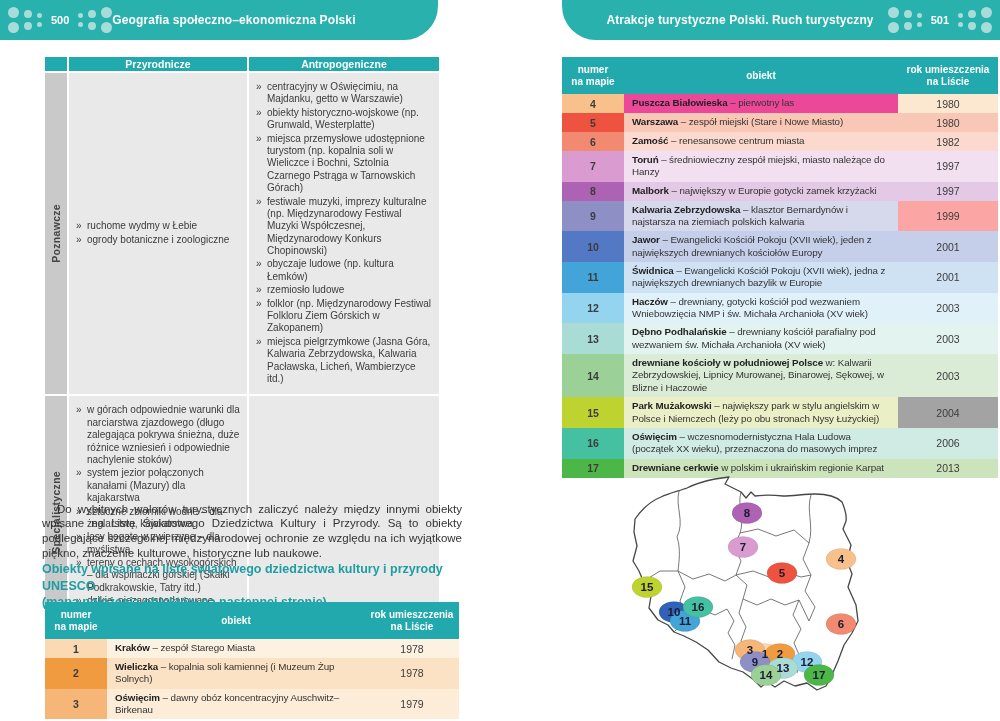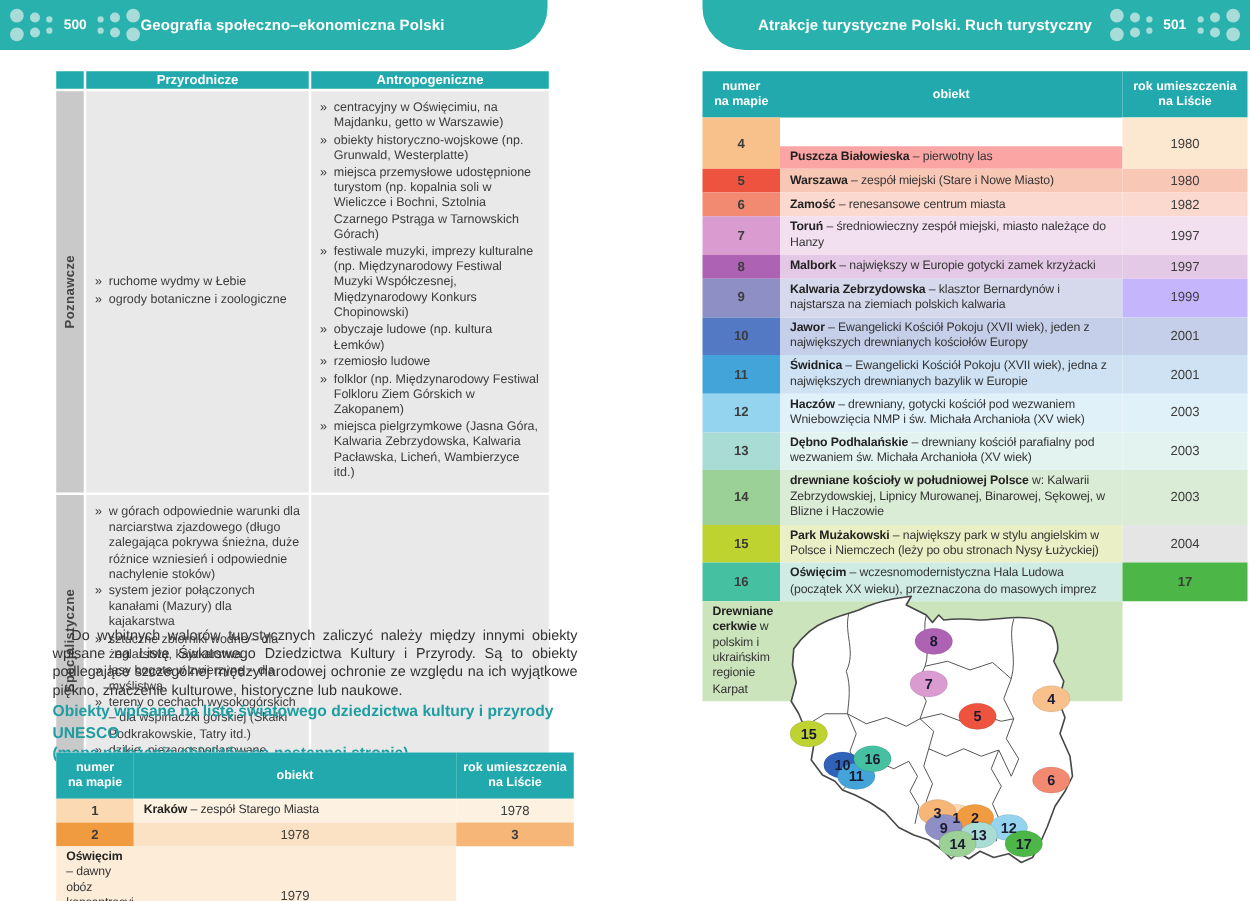--- a/index.html
+++ b/index.html
@@ -227,20 +227,23 @@
   <div class="u-h">
     <span>rok umieszczenia</span>
       <span>na Liście</span>
   </div>
 <div class="u-num" style="background: rgb(251, 217, 178);">1</div>
     <div class="u-obj" style="background: rgb(253, 241, 226);">
       <div><b>Kraków</b><span> – zespół Starego Miasta</span></div>
     </div>
     <div class="u-year" style="background: rgb(253, 241, 226);">1978</div>
     <div class="u-num" style="background: rgb(240, 155, 64);">2</div>
+    <div class="u-obj" style="background: rgb(251, 226, 196);">
+      <div><b>Wieliczka</b><span> – kopalnia soli kamiennej (i Muzeum Żup Solnych)</span></div>
+    </div>
     <div class="u-year" style="background: rgb(251, 226, 196);">1978</div>
     <div class="u-num" style="background: rgb(246, 182, 120);">3</div>
     <div class="u-obj" style="background: rgb(253, 236, 216);">
       <div><b>Oświęcim</b><span> – dawny obóz koncentracyjny Auschwitz–Birkenau</span></div>
     </div>
     <div class="u-year" style="background: rgb(253, 236, 216);">1979</div>
   </div>
 
 <div id="utable-right" class="utable">
   <div class="u-h">
@@ -248,21 +251,21 @@
       <span>na mapie</span>
   </div>
   <div class="u-h">
     <span>obiekt</span>
   </div>
   <div class="u-h">
     <span>rok umieszczenia</span>
       <span>na Liście</span>
   </div>
 <div class="u-num" style="background: rgb(248, 193, 140);">4</div>
-    <div class="u-obj" style="background: #fca5a5; margin-top: 23px;">
+    <div class="u-obj" style="background: #ec4899;">
       <div><b>Puszcza Białowieska</b><span> – pierwotny las</span></div>
     </div>
     <div class="u-year" style="background: rgb(252, 232, 208);">1980</div>
     <div class="u-num" style="background: rgb(238, 83, 64);">5</div>
     <div class="u-obj" style="background: rgb(249, 199, 182);">
       <div><b>Warszawa</b><span> – zespół miejski (Stare i Nowe Miasto)</span></div>
     </div>
     <div class="u-year" style="background: rgb(249, 199, 182);">1980</div>
     <div class="u-num" style="background: rgb(242, 138, 114);">6</div>
     <div class="u-obj" style="background: rgb(251, 217, 207);">
@@ -276,21 +279,21 @@
     <div class="u-year" style="background: rgb(242, 223, 240);">1997</div>
     <div class="u-num" style="background: rgb(173, 98, 180);">8</div>
     <div class="u-obj" style="background: rgb(227, 201, 229);">
       <div><b>Malbork</b><span> – największy w Europie gotycki zamek krzyżacki</span></div>
     </div>
     <div class="u-year" style="background: rgb(227, 201, 229);">1997</div>
     <div class="u-num" style="background: rgb(141, 143, 197);">9</div>
     <div class="u-obj" style="background: rgb(214, 216, 235);">
       <div><b>Kalwaria Zebrzydowska</b><span> – klasztor Bernardynów i najstarsza na ziemiach polskich kalwaria</span></div>
     </div>
-    <div class="u-year" style="background: #c4b5fd;">1999</div>
+    <div class="u-year" style="background: #fca5a5;">1999</div>
     <div class="u-num" style="background: rgb(83, 120, 196);">10</div>
     <div class="u-obj" style="background: rgb(198, 207, 233);">
       <div><b>Jawor</b><span> – Ewangelicki Kościół Pokoju (XVII wiek), jeden z największych drewnianych kościołów Europy</span></div>
     </div>
     <div class="u-year" style="background: rgb(198, 207, 233);">2001</div>
     <div class="u-num" style="background: rgb(67, 164, 218);">11</div>
     <div class="u-obj" style="background: rgb(206, 226, 244);">
       <div><b>Świdnica</b><span> – Ewangelicki Kościół Pokoju (XVII wiek), jedna z największych drewnianych bazylik w Europie</span></div>
     </div>
     <div class="u-year" style="background: rgb(206, 226, 244);">2001</div>
@@ -306,25 +309,26 @@
     <div class="u-year" style="background: rgb(227, 243, 240);">2003</div>
     <div class="u-num" style="background: rgb(155, 208, 150);">14</div>
     <div class="u-obj" style="background: rgb(218, 236, 214);">
       <div><b>drewniane kościoły w południowej Polsce</b><span> w: Kalwarii Zebrzydowskiej, Lipnicy Murowanej, Binarowej, Sękowej, w Blizne i Haczowie</span></div>
     </div>
     <div class="u-year" style="background: rgb(218, 236, 214);">2003</div>
     <div class="u-num" style="background: rgb(191, 211, 48);">15</div>
     <div class="u-obj" style="background: rgb(234, 239, 198);">
       <div><b>Park Mużakowski</b><span> – największy park w stylu angielskim w Polsce i Niemczech (leży po obu stronach Nysy Łużyckiej)</span></div>
     </div>
-    <div class="u-year" style="background: #e5e5e5;">2004</div>
+    <div class="u-year" style="background: #a3a3a3;">2004</div>
     <div class="u-num" style="background: rgb(69, 193, 162);">16</div>
     <div class="u-obj" style="background: rgb(207, 235, 227);">
       <div><b>Oświęcim</b><span> – wczesnomodernistyczna Hala Ludowa (początek XX wieku), przeznaczona do masowych imprez</span></div>
     </div>
+    <div class="u-year" style="background: rgb(207, 235, 227);">2006</div>
     <div class="u-num" style="background: rgb(76, 183, 71);">17</div>
     <div class="u-obj" style="background: rgb(203, 228, 188);">
       <div><b>Drewniane cerkwie</b><span> w polskim i ukraińskim regionie Karpat</span></div>
     </div>
     <div class="u-year" style="background: rgb(203, 228, 188);">2013</div>
   </div>
 
 <svg id="map" viewBox="0 0 400 246" xmlns="http://www.w3.org/2000/svg">
   <g fill="#ffffff" stroke="#474747" stroke-width="1.3" stroke-linejoin="round" stroke-linecap="round">
     <path d="M40,44 C47,34 56,26 66,22 C74,18 84,16 92,13 C100,9 110,6 120,4 L127,3 L134,2 L130,9 L138,13 L146,17 L151,23 L156,17 L160,21 C168,20 178,20 188,21 C198,21 210,19 220,19 C228,19 240,20 247,27 C250,34 252,40 251,46 L248,54 L256,70 L252,86 L257,99 L253,112 L261,130 L263,146 L257,158 L249,170 L243,186 L236,202 L231,211 L222,215 L212,208 L200,211 L189,206 L180,212 L172,207 L166,212 L159,205 L148,197 L136,193 L124,187 L113,175 L101,167 L89,161 L79,157 L73,150 L63,145 L54,133 L56,121 L49,108 L44,96 L38,86 L42,71 L39,57 Z"></path>

